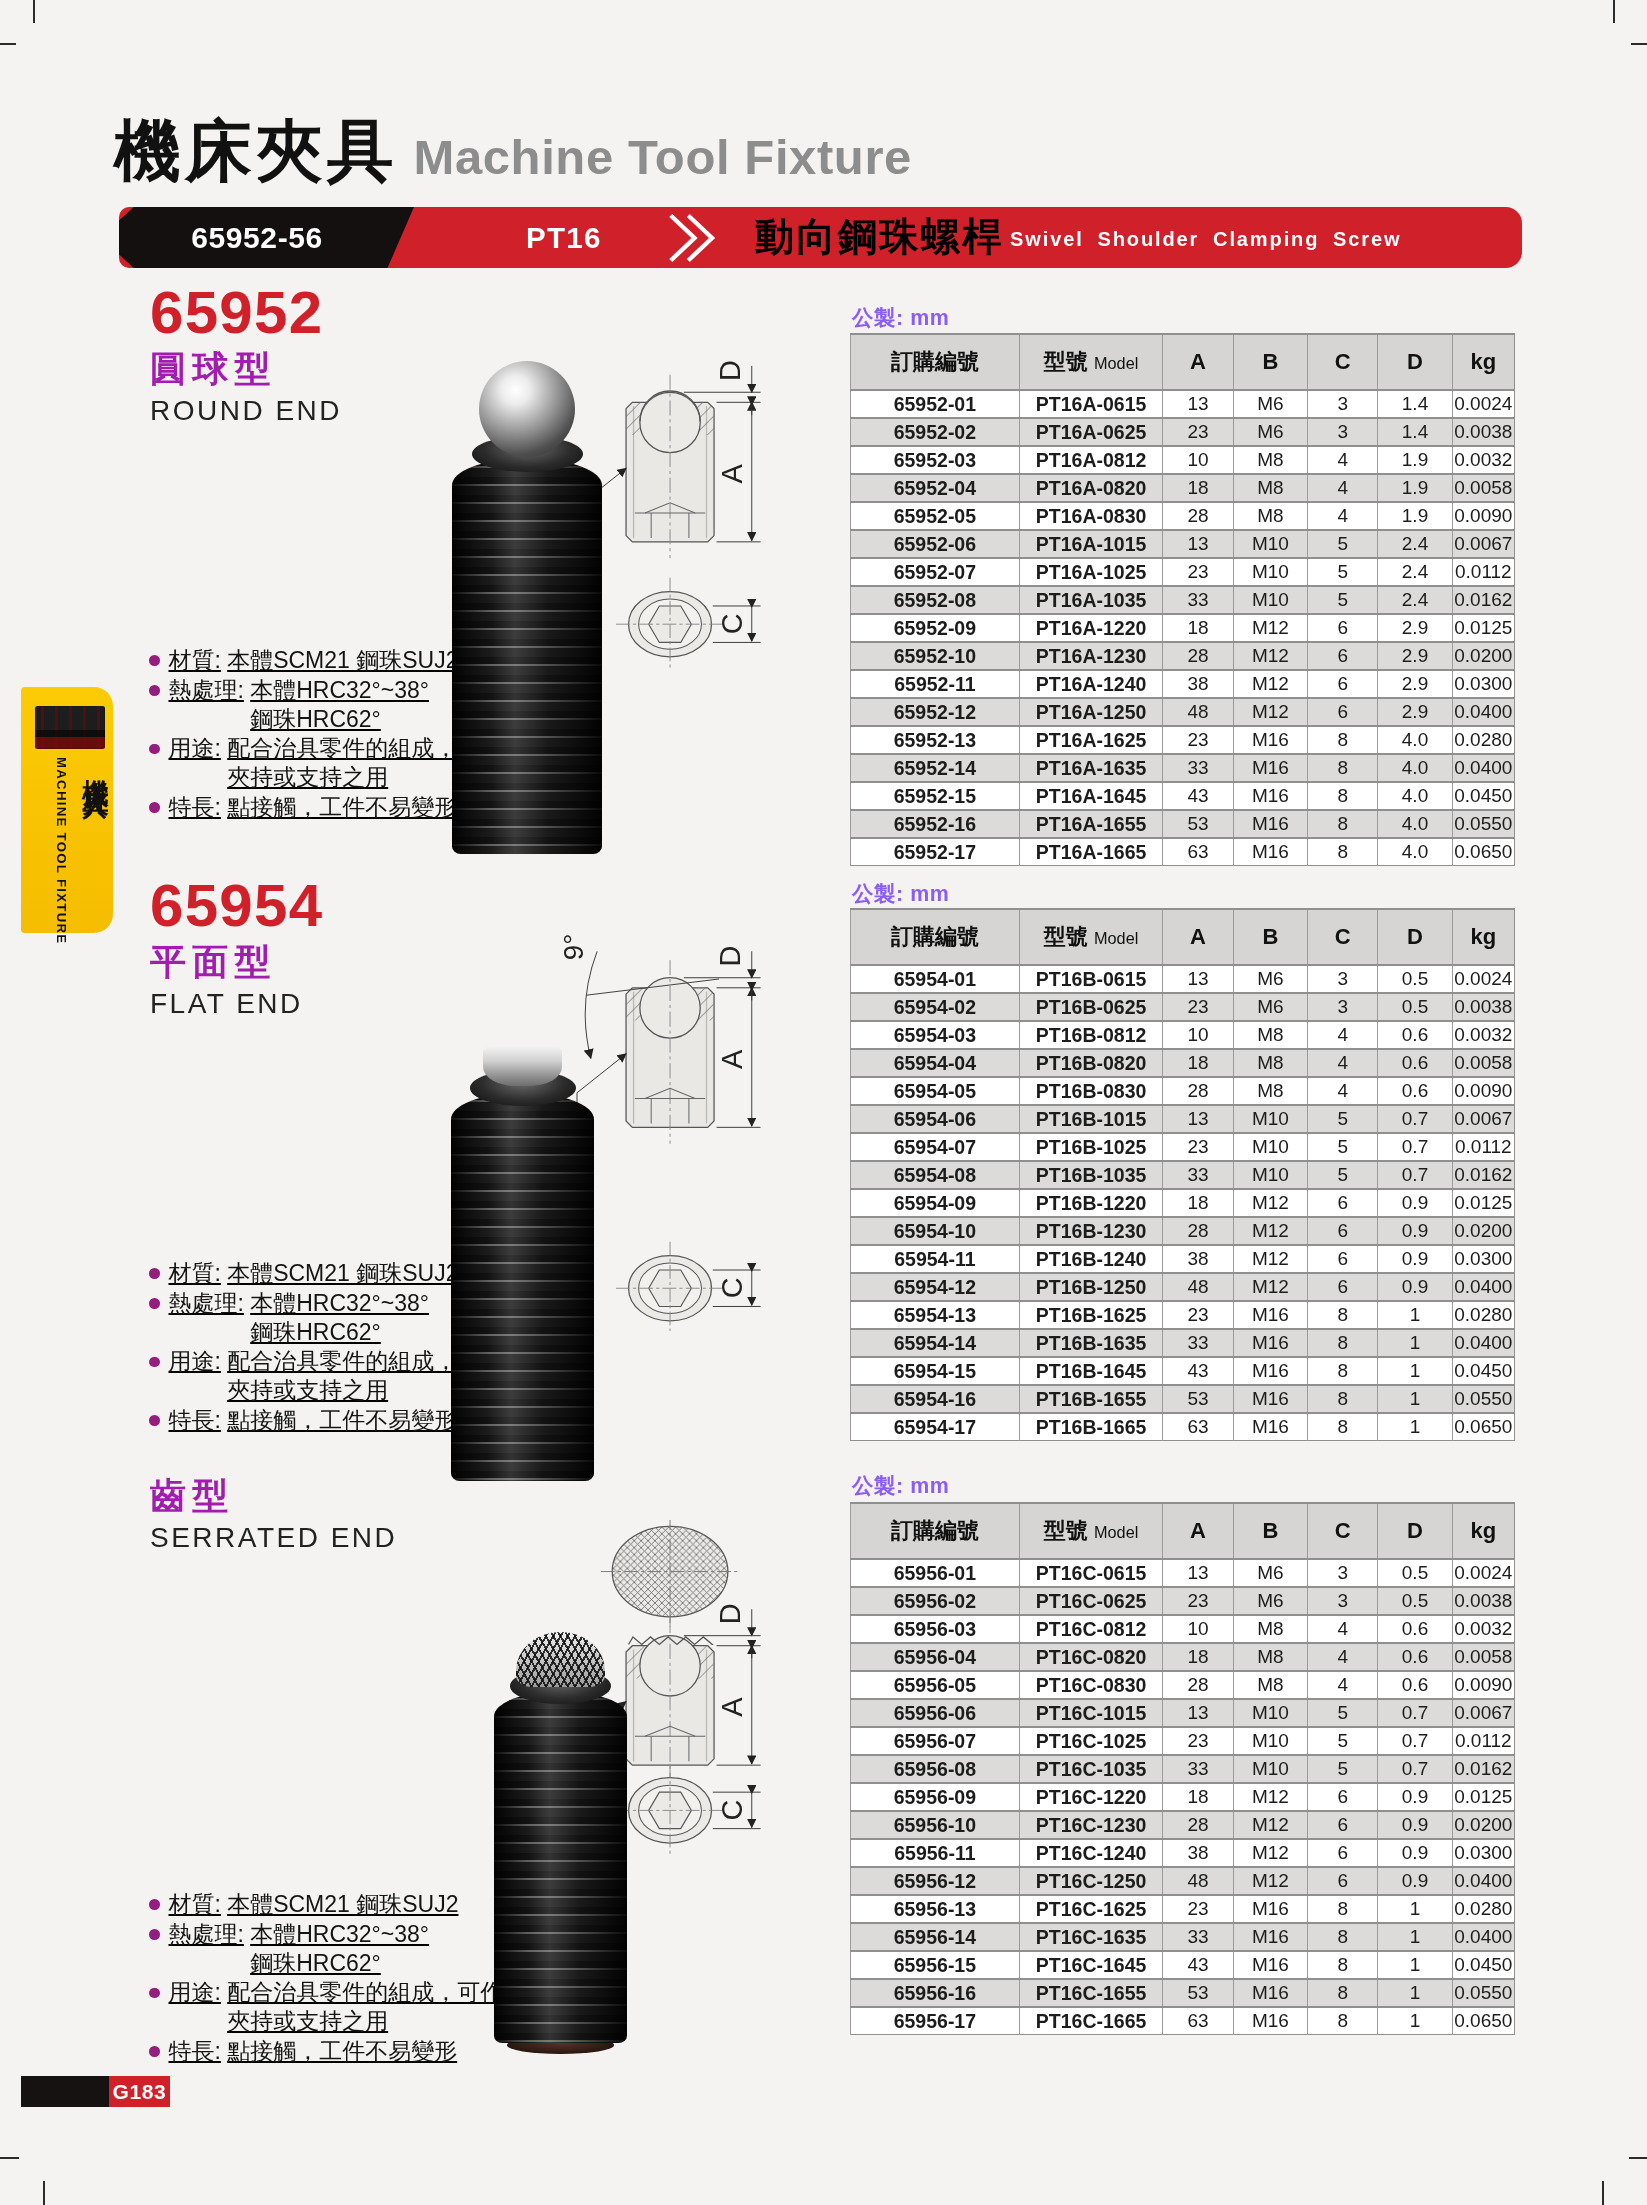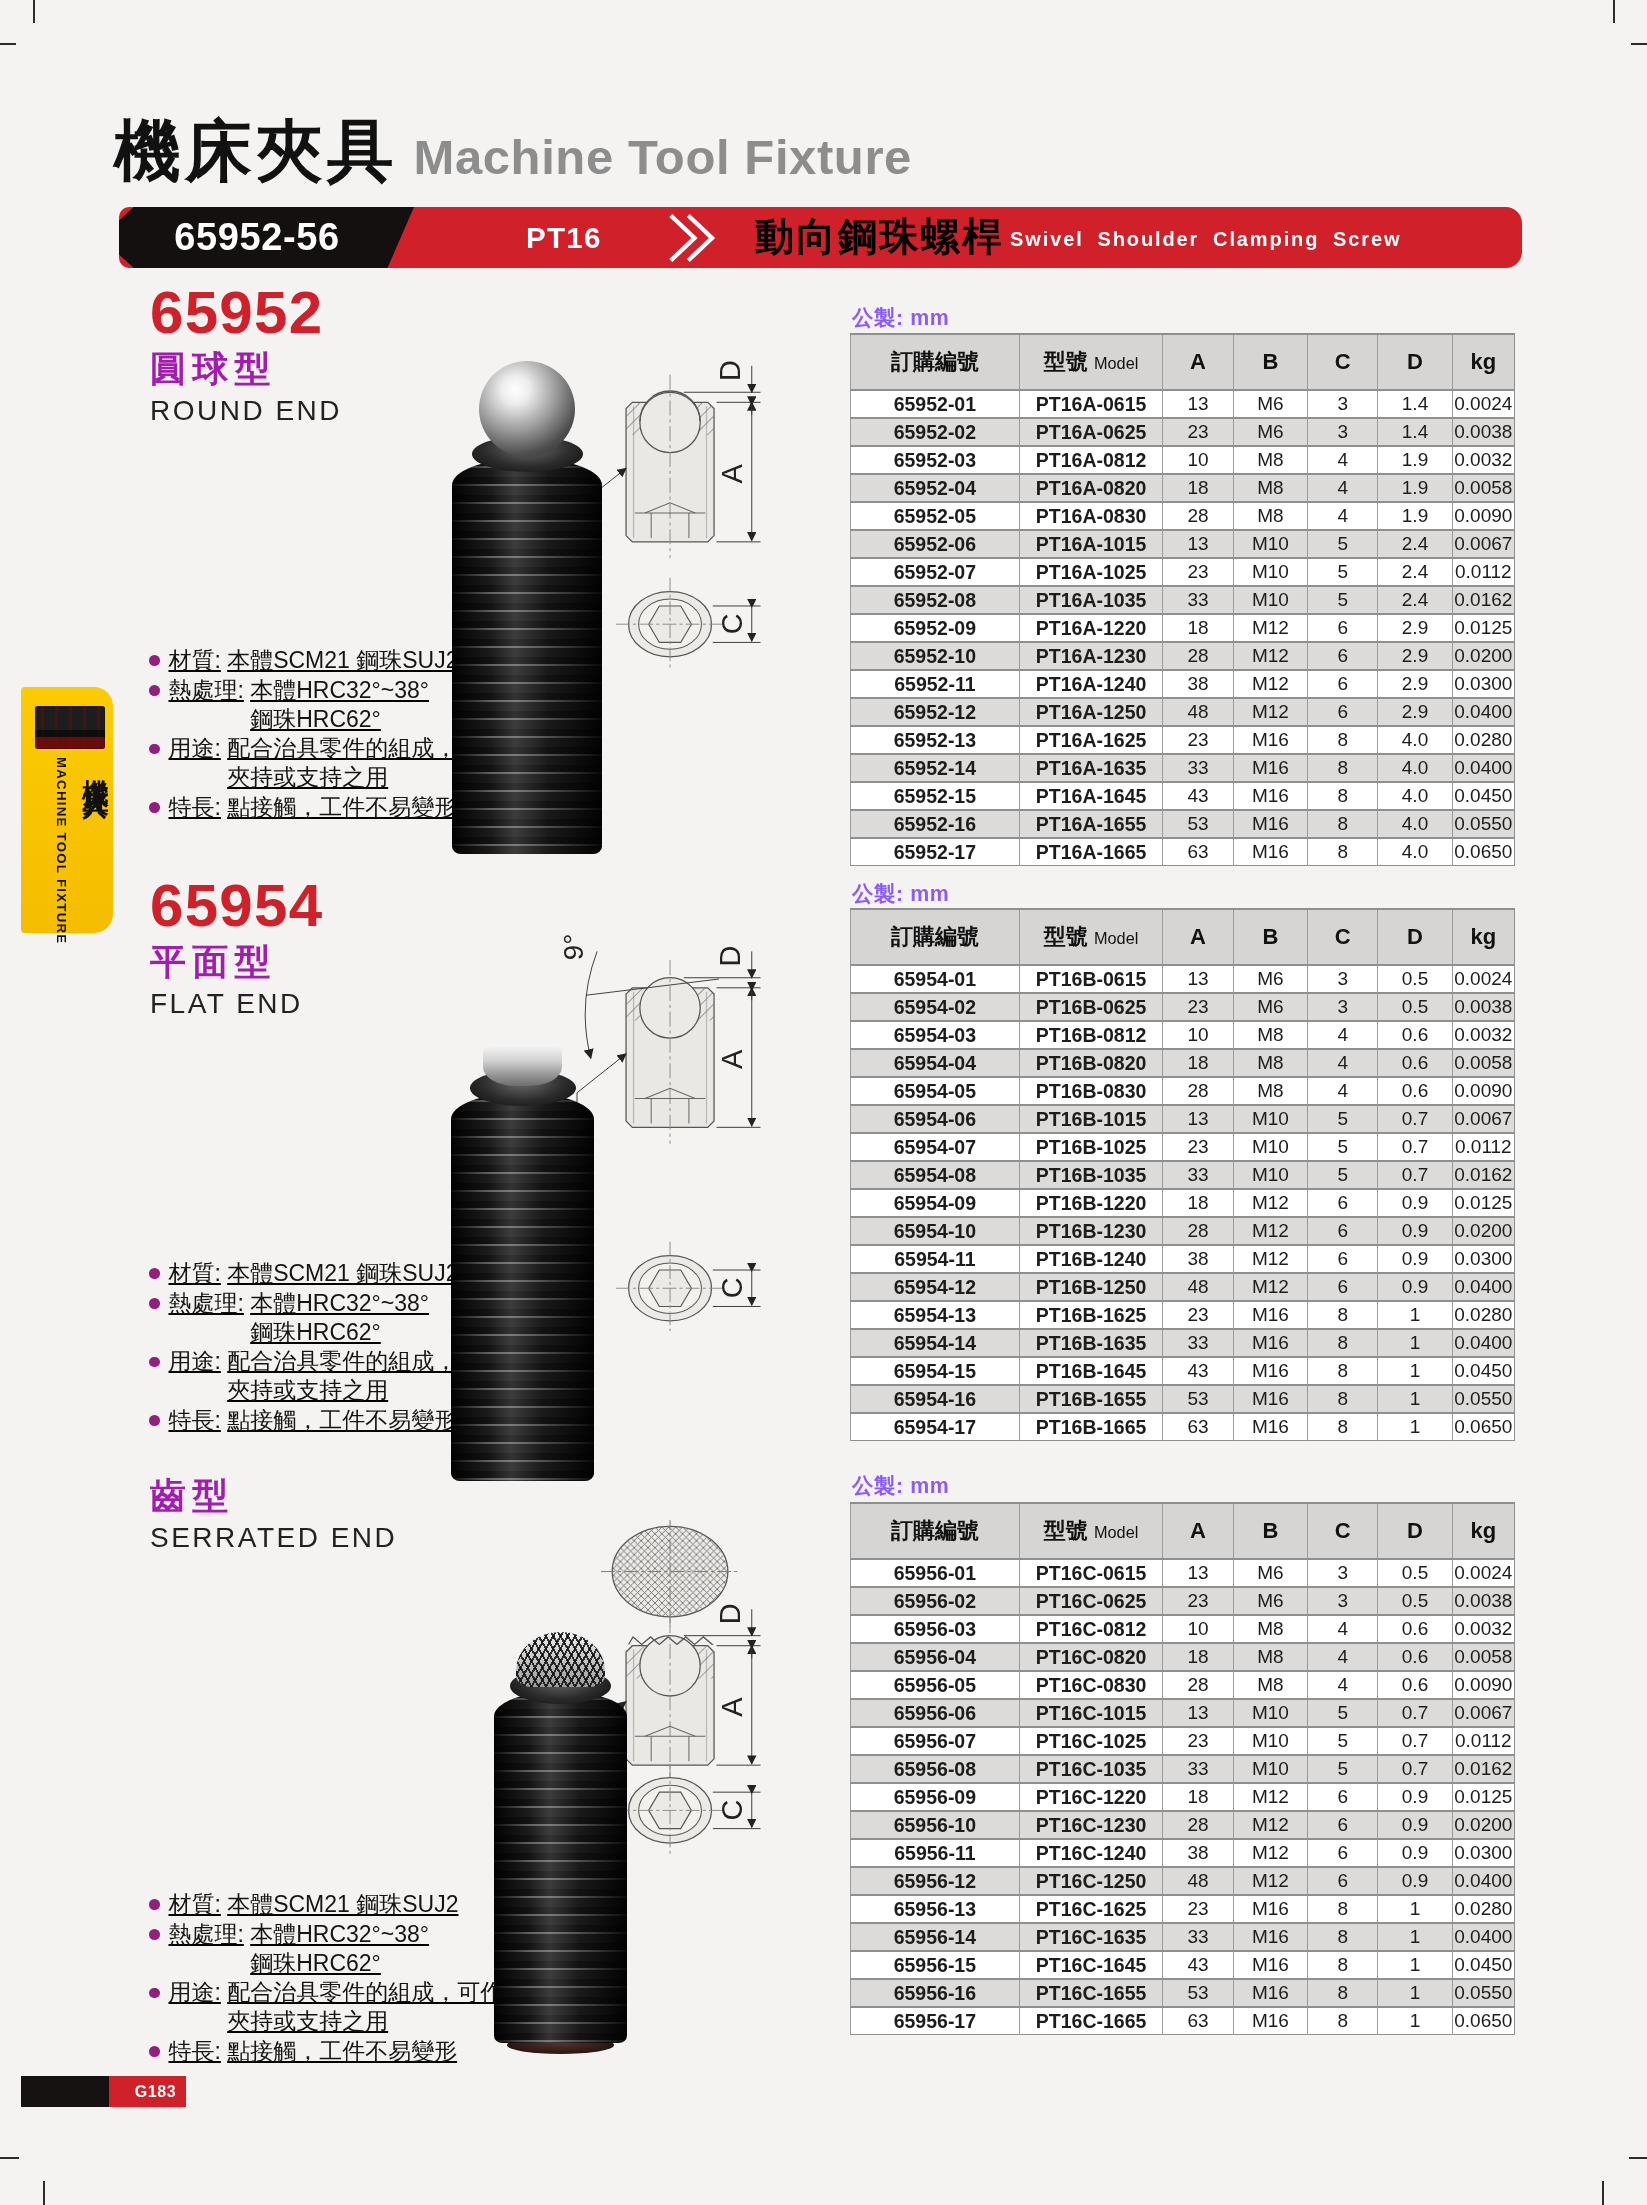--- a/index.html
+++ b/index.html
@@ -16,21 +16,21 @@
   
   .hdr{position:absolute;left:114px;top:106px;white-space:nowrap;}
   .hdr .zh{font-size:67px;font-weight:bold;color:#111;letter-spacing:3.8px;}
   .hdr .en{font-size:49px;font-weight:bold;color:#8d8d8d;margin-left:16.3px;letter-spacing:0.6px;}
 
   
   .banner{position:absolute;left:119px;top:207px;width:1403px;height:61px;
     background:#d0202a;border-radius:10px 16.3px 16.3px 10px;}
   .btab{position:absolute;left:0;top:0;width:295px;height:61px;background:#141010;
     clip-path:polygon(0 22%,5% 0,100% 0,91% 100%,5% 100%,0 78%);
-    color:#fff;font-size:38px;font-weight:bold;line-height:61px;text-align:center;
+    color:#fff;font-size:30px;font-weight:bold;line-height:61px;text-align:center;
     padding-right:19px;box-sizing:border-box;letter-spacing:0.6px;}
   .bpt{position:absolute;left:407px;top:0;height:61px;line-height:62px;color:#fff;
     font-size:29.5px;font-weight:bold;letter-spacing:1.3px;}
   .bchev{position:absolute;left:548px;top:5.7px;}
   .bzh{position:absolute;left:636px;top:0;height:61px;line-height:60px;color:#000000;
     font-size:39px;font-weight:bold;letter-spacing:2.5px;white-space:nowrap;}
   .ben{position:absolute;left:891px;top:0;height:61px;line-height:65px;color:#fff;
     font-size:20px;font-weight:bold;letter-spacing:1.9px;word-spacing:6.3px;white-space:nowrap;}
 
   
@@ -100,21 +100,21 @@
     border-radius:69px 69px 8.8px 8.8px/26.4px 26.4px 7.5px 7.5px;}
   .ph-foot{width:107px;height:17.6px;border-radius:50%;margin:-7.5px auto 0;position:relative;z-index:0;
     background:radial-gradient(ellipse at 50% 40%, #55332a 0%, #2a170f 70%);}
 
   
   .diag{position:absolute;left:558px;width:209px;height:396px;}
 
   
   .badgebar{position:absolute;left:21px;top:2076px;width:88px;height:31px;background:#171212;}
   .badge{position:absolute;left:109px;top:2076px;width:61px;height:31px;background:#d0202a;
-    color:#fff;font-size:16px;font-weight:bold;text-align:center;line-height:31px;letter-spacing:0.6px;padding-left:16px;}
+    color:#fff;font-size:21px;font-weight:bold;text-align:center;line-height:31px;letter-spacing:0.6px;}
 </style>
 </head>
 <body>
 
 <div class="crop" style="left:33px;top:0;width:1.9px;height:22.6px;"></div>
 <div class="crop" style="left:0;top:43px;width:16.3px;height:1.9px;"></div>
 <div class="crop" style="left:1613px;top:0;width:1.9px;height:22.6px;"></div>
 <div class="crop" style="left:1631px;top:43px;width:16.3px;height:1.9px;"></div>
 <div class="crop" style="left:0;top:2157px;width:19px;height:1.9px;"></div>
 <div class="crop" style="left:43px;top:2181px;width:1.9px;height:24px;"></div>

